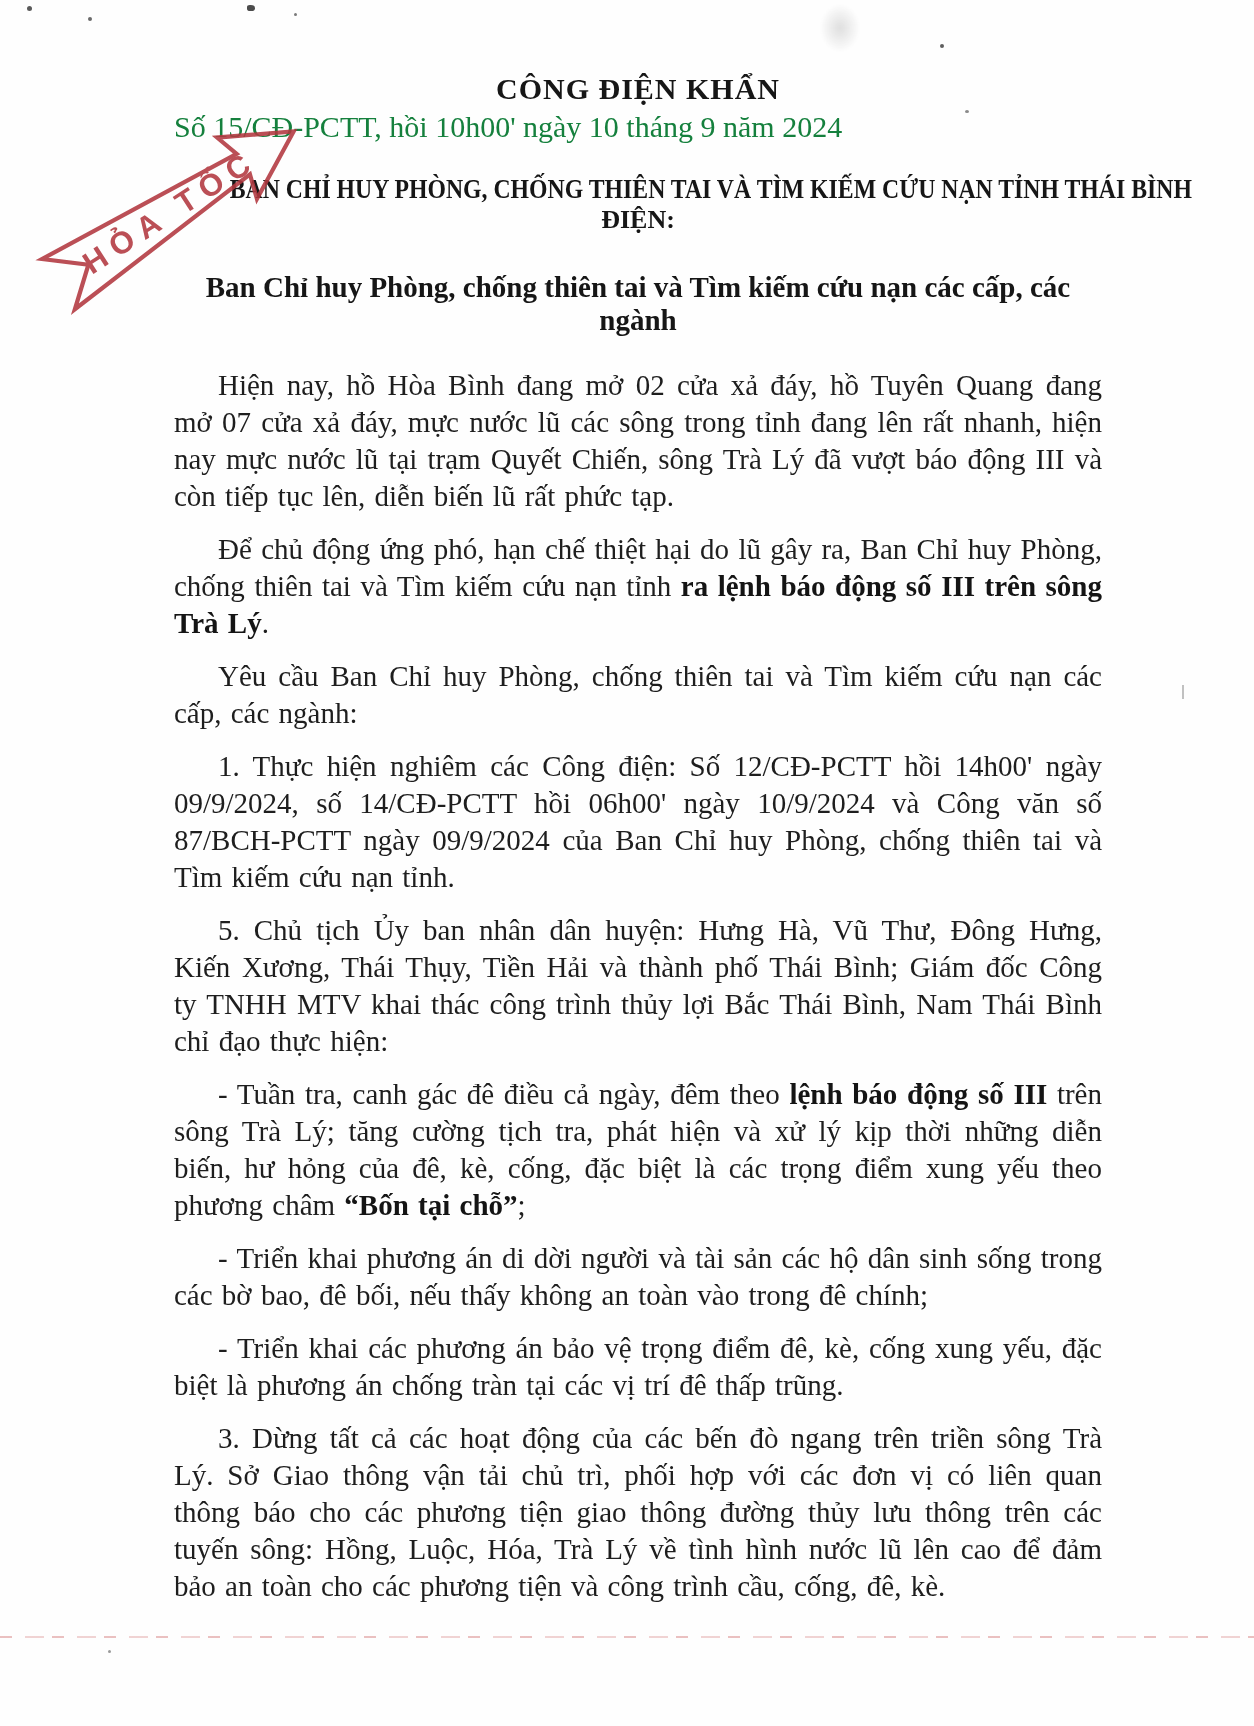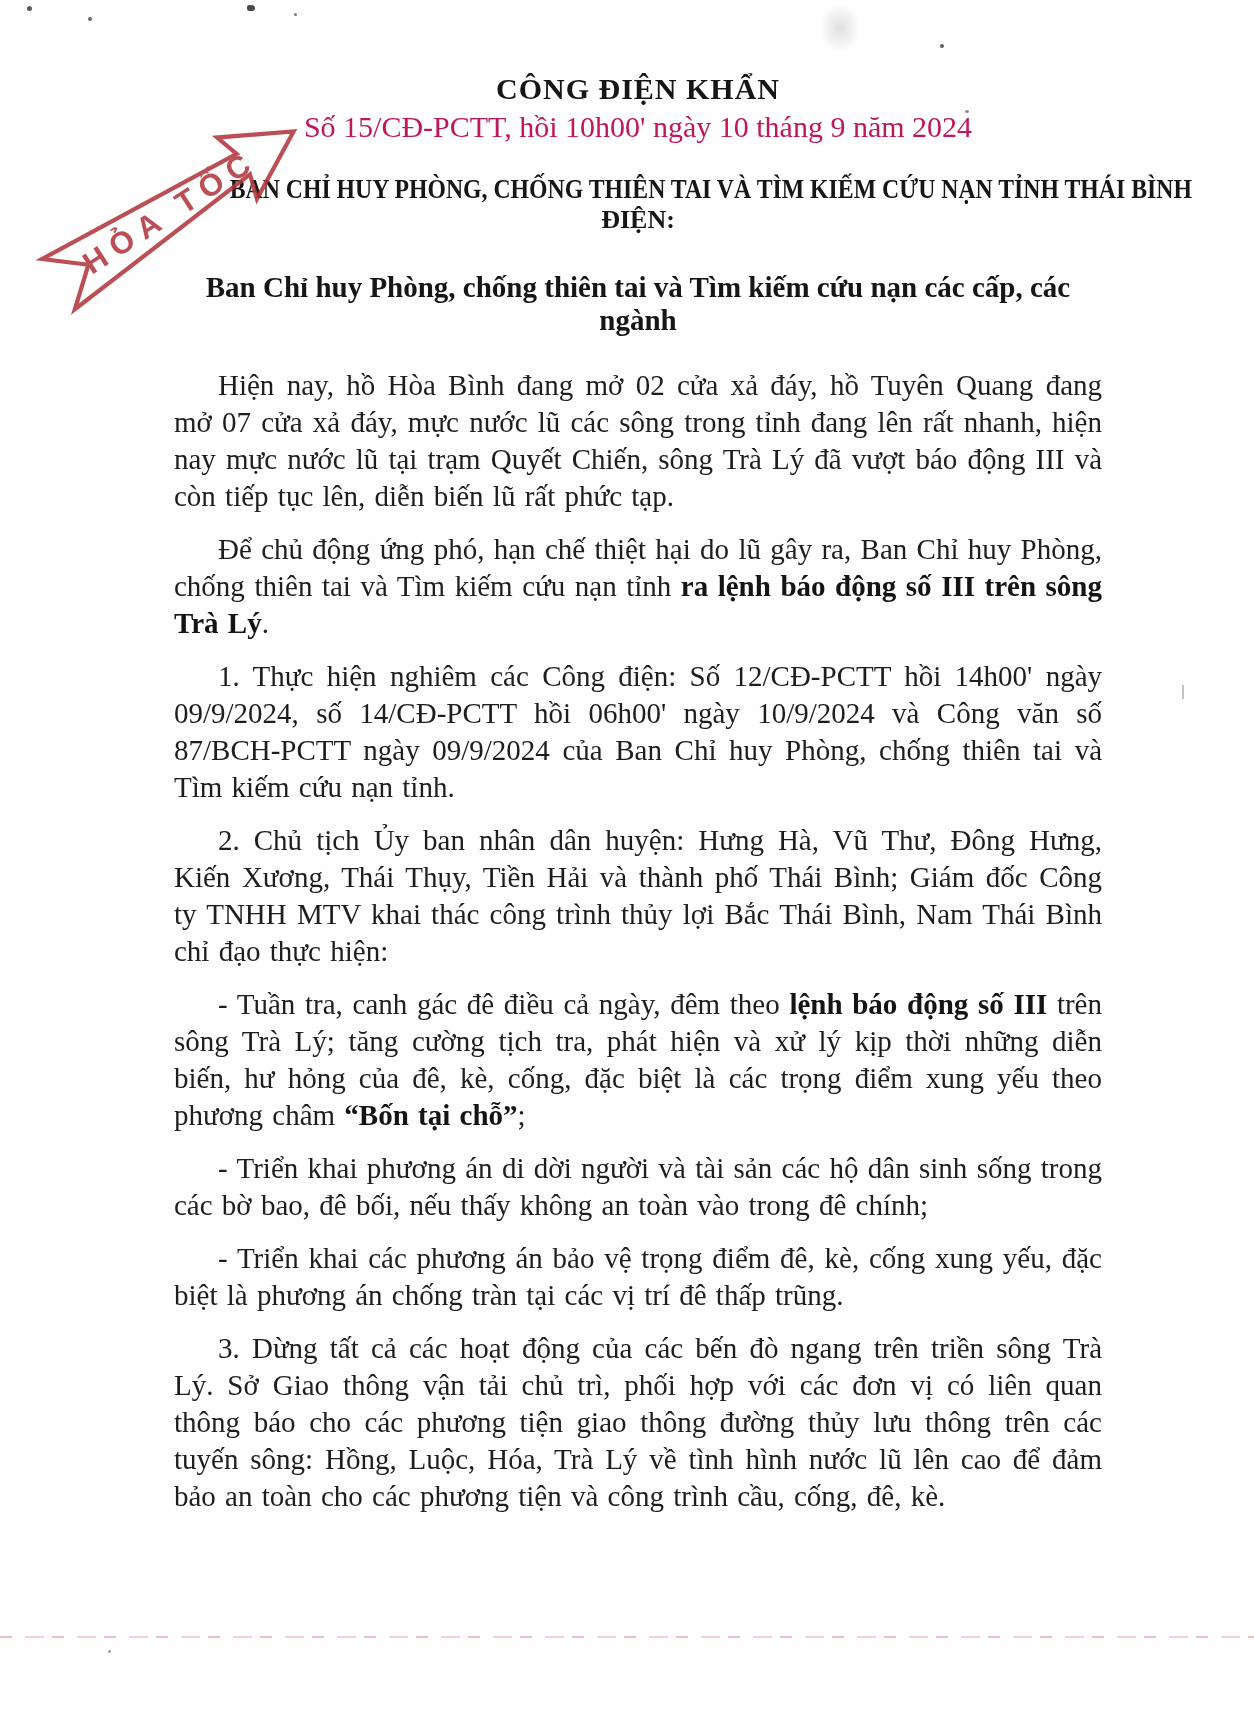--- a/index.html
+++ b/index.html
@@ -27,24 +27,23 @@
     width: 928px;
   }
   .title {
     text-align: center;
     font-weight: bold;
     font-size: 30px;
     letter-spacing: 1px;
     color: #161616;
   }
   .number-line {
-    text-align: center;
     font-size: 30px;
     margin-top: 4px;
-    color: #be185d;
+    color: #15803d;
   }
   .issuer-line {
     text-align: center;
     font-weight: bold;
     font-size: 27px;
     margin-top: 30px;
     white-space: nowrap;
     transform: scaleX(0.88);
     transform-origin: center;
     color: #161616;
@@ -152,22 +151,23 @@
 
   <div class="content">
     <div class="title">CÔNG ĐIỆN KHẨN</div>
     <div class="number-line">Số 15/CĐ-PCTT, hồi 10h00' ngày 10 tháng 9 năm 2024</div>
     <div class="issuer-line">BAN CHỈ HUY PHÒNG, CHỐNG THIÊN TAI VÀ TÌM KIẾM CỨU NẠN TỈNH THÁI BÌNH</div>
     <div class="dispatch-label">ĐIỆN:</div>
     <div class="recipient-line">Ban Chỉ huy Phòng, chống thiên tai và Tìm kiếm cứu nạn các cấp, các ngành</div>
     <div class="doc-body">
         <p class="para"><span>Hiện nay, hồ Hòa Bình đang mở 02 cửa xả đáy, hồ Tuyên Quang đang mở 07 cửa xả đáy, mực nước lũ các sông trong tỉnh đang lên rất nhanh, hiện nay mực nước lũ tại trạm Quyết Chiến, sông Trà Lý đã vượt báo động III và còn tiếp tục lên, diễn biến lũ rất phức tạp.</span></p>
         <p class="para"><span>Để chủ động ứng phó, hạn chế thiệt hại do lũ gây ra, Ban Chỉ huy Phòng, chống thiên tai và Tìm kiếm cứu nạn tỉnh </span><b>ra lệnh báo động số III trên sông Trà Lý</b><span>.</span></p>
+        <p class="para"><span>Yêu cầu Ban Chỉ huy Phòng, chống thiên tai và Tìm kiếm cứu nạn các cấp, các ngành:</span></p>
         <p class="para"><span>1. Thực hiện nghiêm các Công điện: Số 12/CĐ-PCTT hồi 14h00' ngày 09/9/2024, số 14/CĐ-PCTT hồi 06h00' ngày 10/9/2024 và Công văn số 87/BCH-PCTT ngày 09/9/2024 của Ban Chỉ huy Phòng, chống thiên tai và Tìm kiếm cứu nạn tỉnh.</span></p>
-        <p class="para"><span>2. Chủ tịch Ủy ban nhân dân huyện: Hưng Hà, Vũ Thư, Đông Hưng, Kiến Xương, Thái Thụy, Tiền Hải và thành phố Thái Bình; Giám đốc Công ty TNHH MTV khai thác công trình thủy lợi Bắc Thái Bình, Nam Thái Bình chỉ đạo thực hiện:</span></p>
+        <p class="para"><span>5. Chủ tịch Ủy ban nhân dân huyện: Hưng Hà, Vũ Thư, Đông Hưng, Kiến Xương, Thái Thụy, Tiền Hải và thành phố Thái Bình; Giám đốc Công ty TNHH MTV khai thác công trình thủy lợi Bắc Thái Bình, Nam Thái Bình chỉ đạo thực hiện:</span></p>
         <p class="para"><span>- Tuần tra, canh gác đê điều cả ngày, đêm theo </span><b>lệnh báo động số III</b><span> trên sông Trà Lý; tăng cường tịch tra, phát hiện và xử lý kịp thời những diễn biến, hư hỏng của đê, kè, cống, đặc biệt là các trọng điểm xung yếu theo phương châm </span><b>“Bốn tại chỗ”</b><span>;</span></p>
         <p class="para"><span>- Triển khai phương án di dời người và tài sản các hộ dân sinh sống trong các bờ bao, đê bối, nếu thấy không an toàn vào trong đê chính;</span></p>
         <p class="para"><span>- Triển khai các phương án bảo vệ trọng điểm đê, kè, cống xung yếu, đặc biệt là phương án chống tràn tại các vị trí đê thấp trũng.</span></p>
         <p class="para"><span>3. Dừng tất cả các hoạt động của các bến đò ngang trên triền sông Trà Lý. Sở Giao thông vận tải chủ trì, phối hợp với các đơn vị có liên quan thông báo cho các phương tiện giao thông đường thủy lưu thông trên các tuyến sông: Hồng, Luộc, Hóa, Trà Lý về tình hình nước lũ lên cao để đảm bảo an toàn cho các phương tiện và công trình cầu, cống, đê, kè.</span></p>
       </div>
   </div>
 
 </div>
 
 </body></html>

